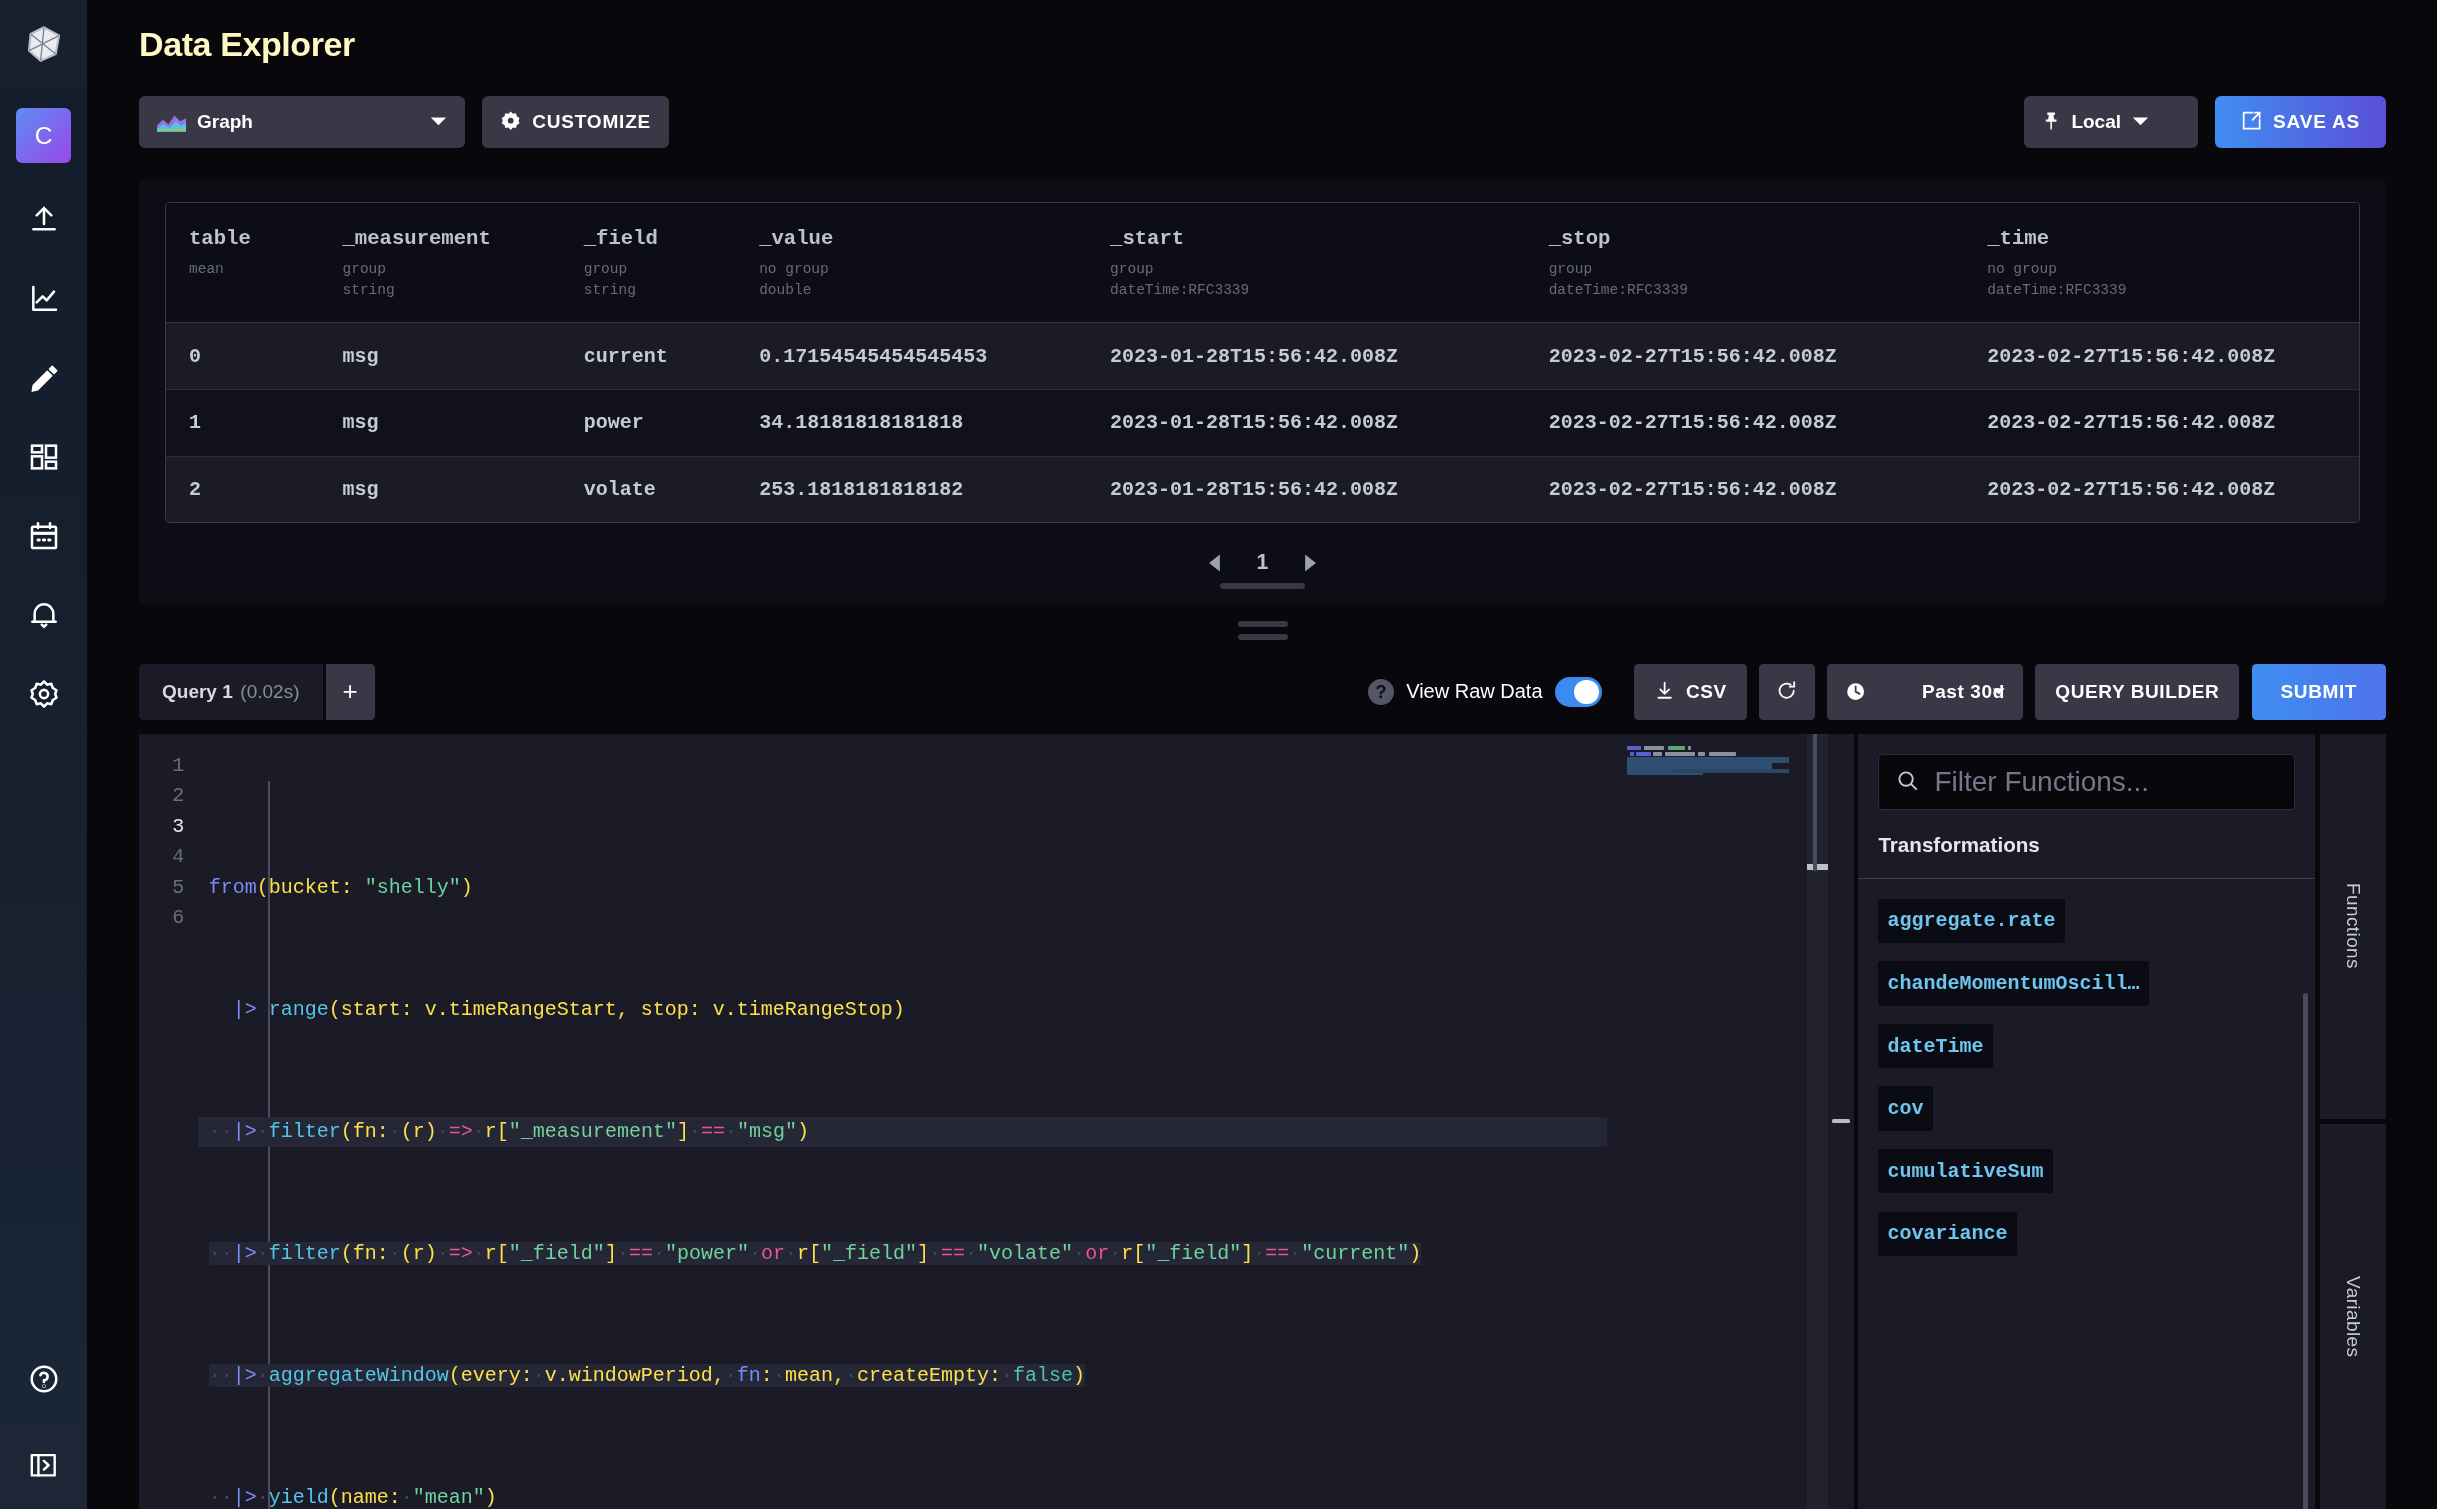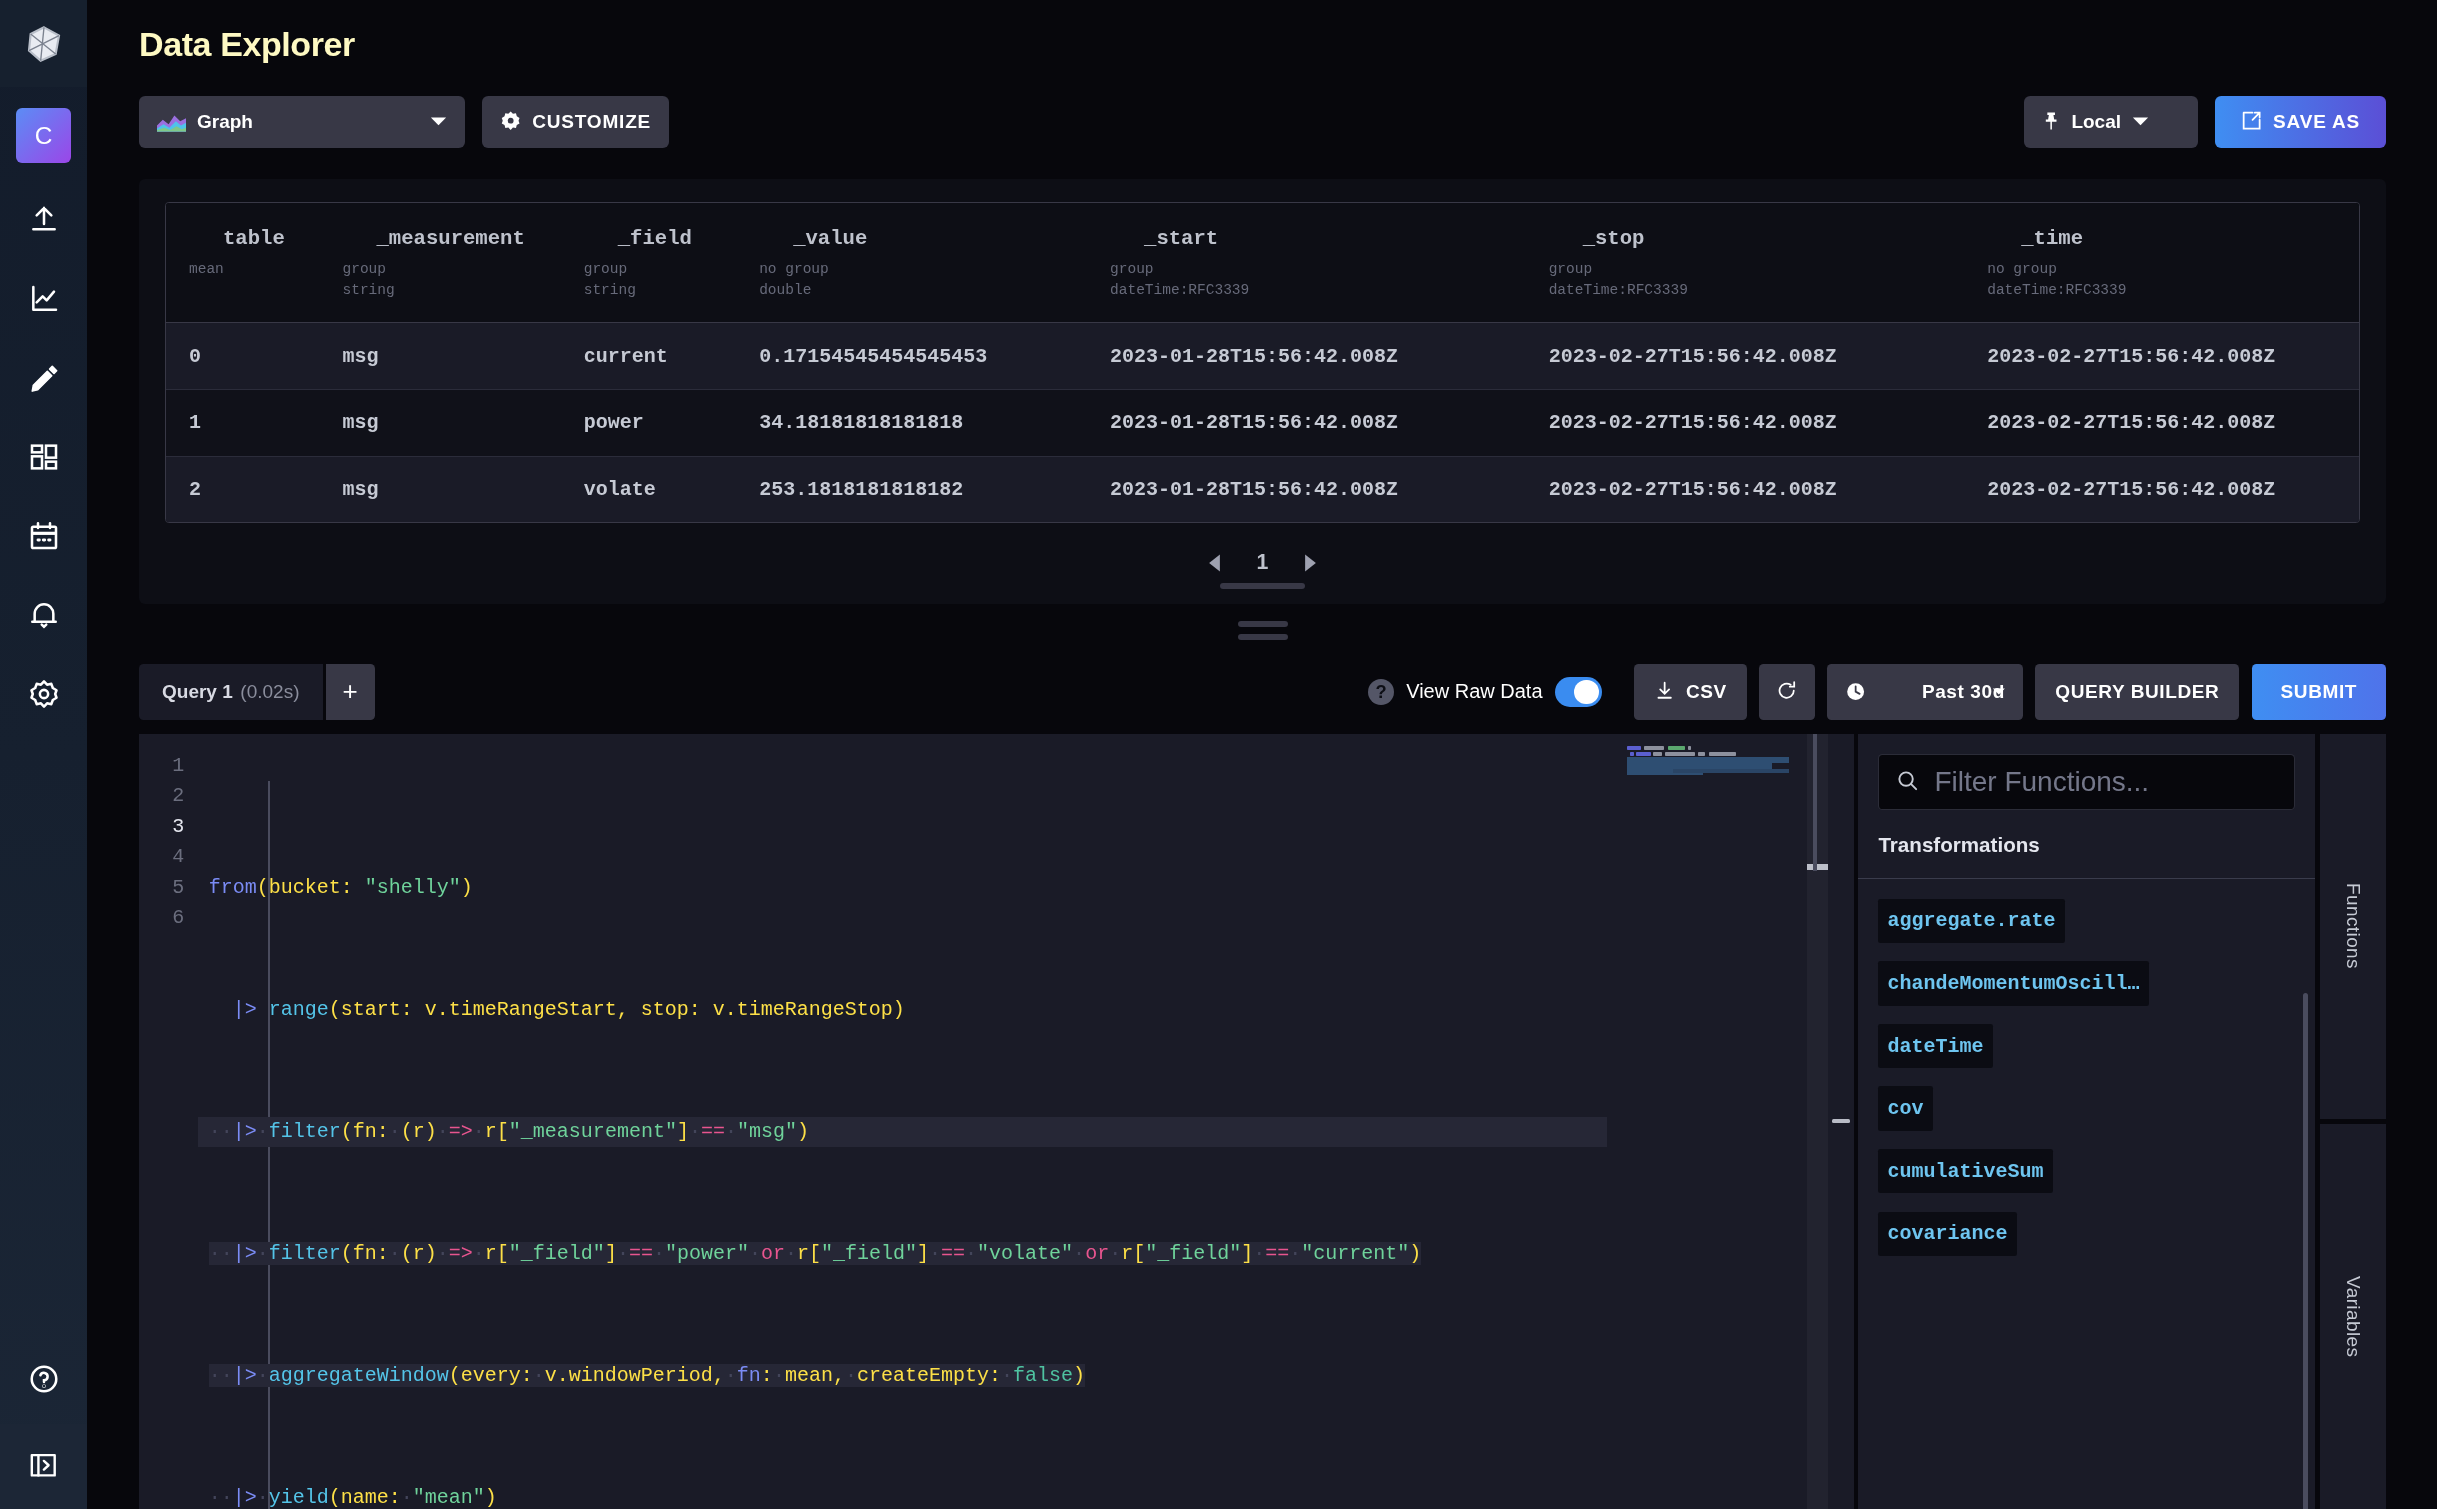--- a/index.html
+++ b/index.html
@@ -89,21 +89,20 @@
   table.raw th {
     text-align: left; vertical-align: top;
     padding: 24.4px 0 21.3px 23px;
     background: #0d0e15;
     border-bottom: 1.5px solid #383846;
   }
   .th-name {
     font-family: "Liberation Mono", monospace;
     font-size: 20.6px; font-weight: 700; color: #bec2cc;
     letter-spacing: 0px;
-    margin-left: 34px;
   }
   .th-meta {
     font-family: "Liberation Mono", monospace;
     font-size: 14.5px; color: #676a7a; font-weight: 400;
     line-height: 1.45; margin-top: 9.1px;
   }
   table.raw td {
     font-family: "Liberation Mono", monospace;
     font-size: 20px; font-weight: 700; color: #c6cad4;
     padding: 21.3px 0 21.3px 23px;

